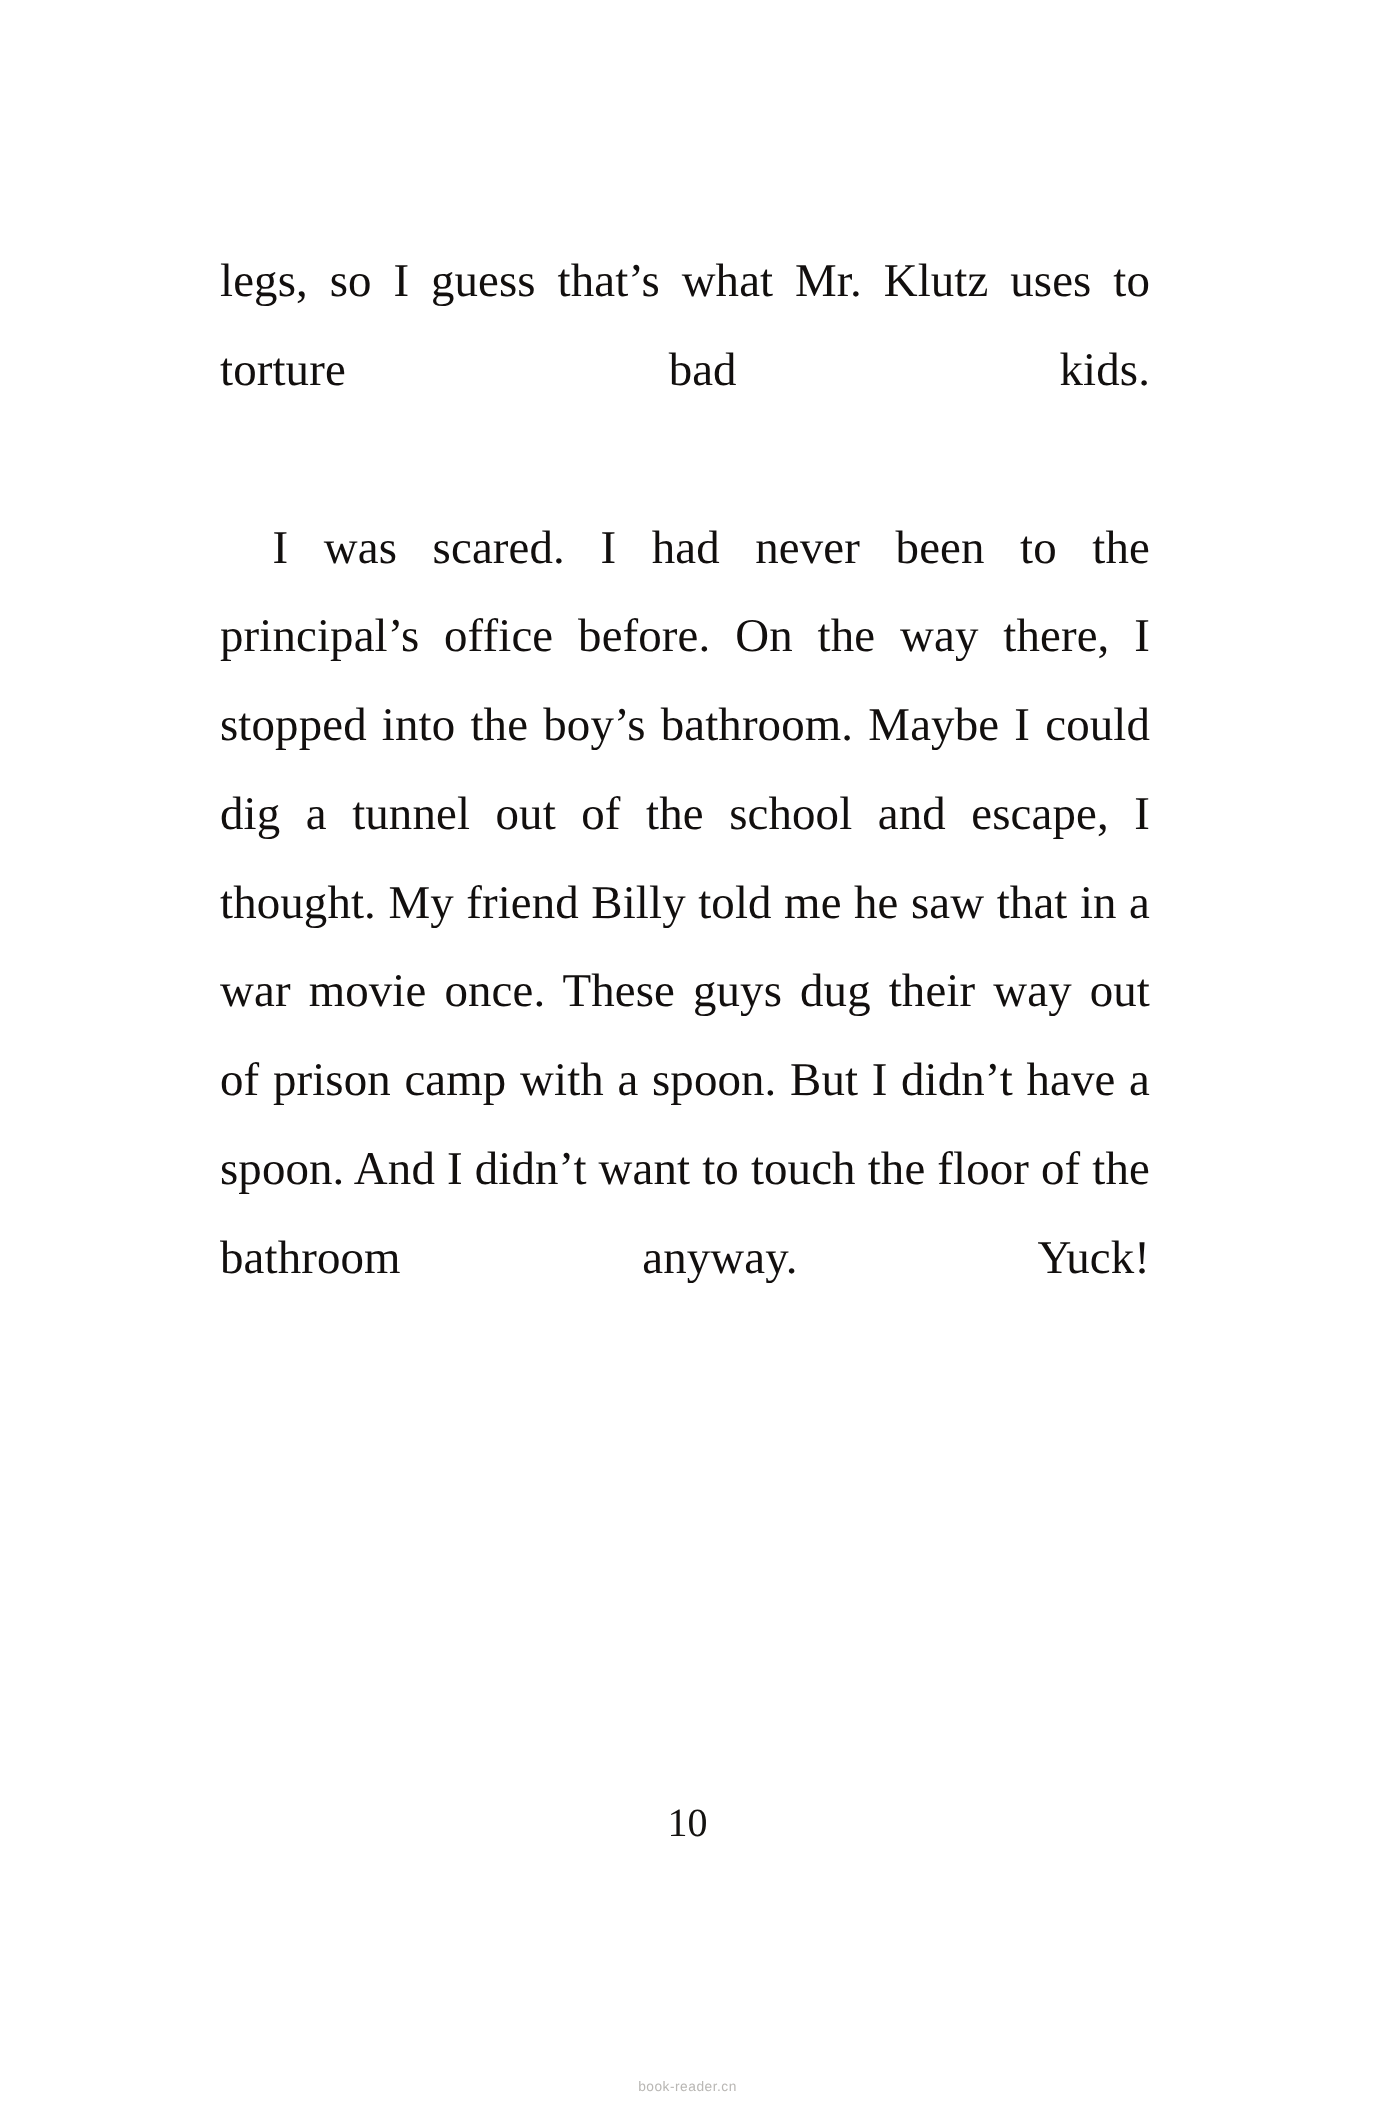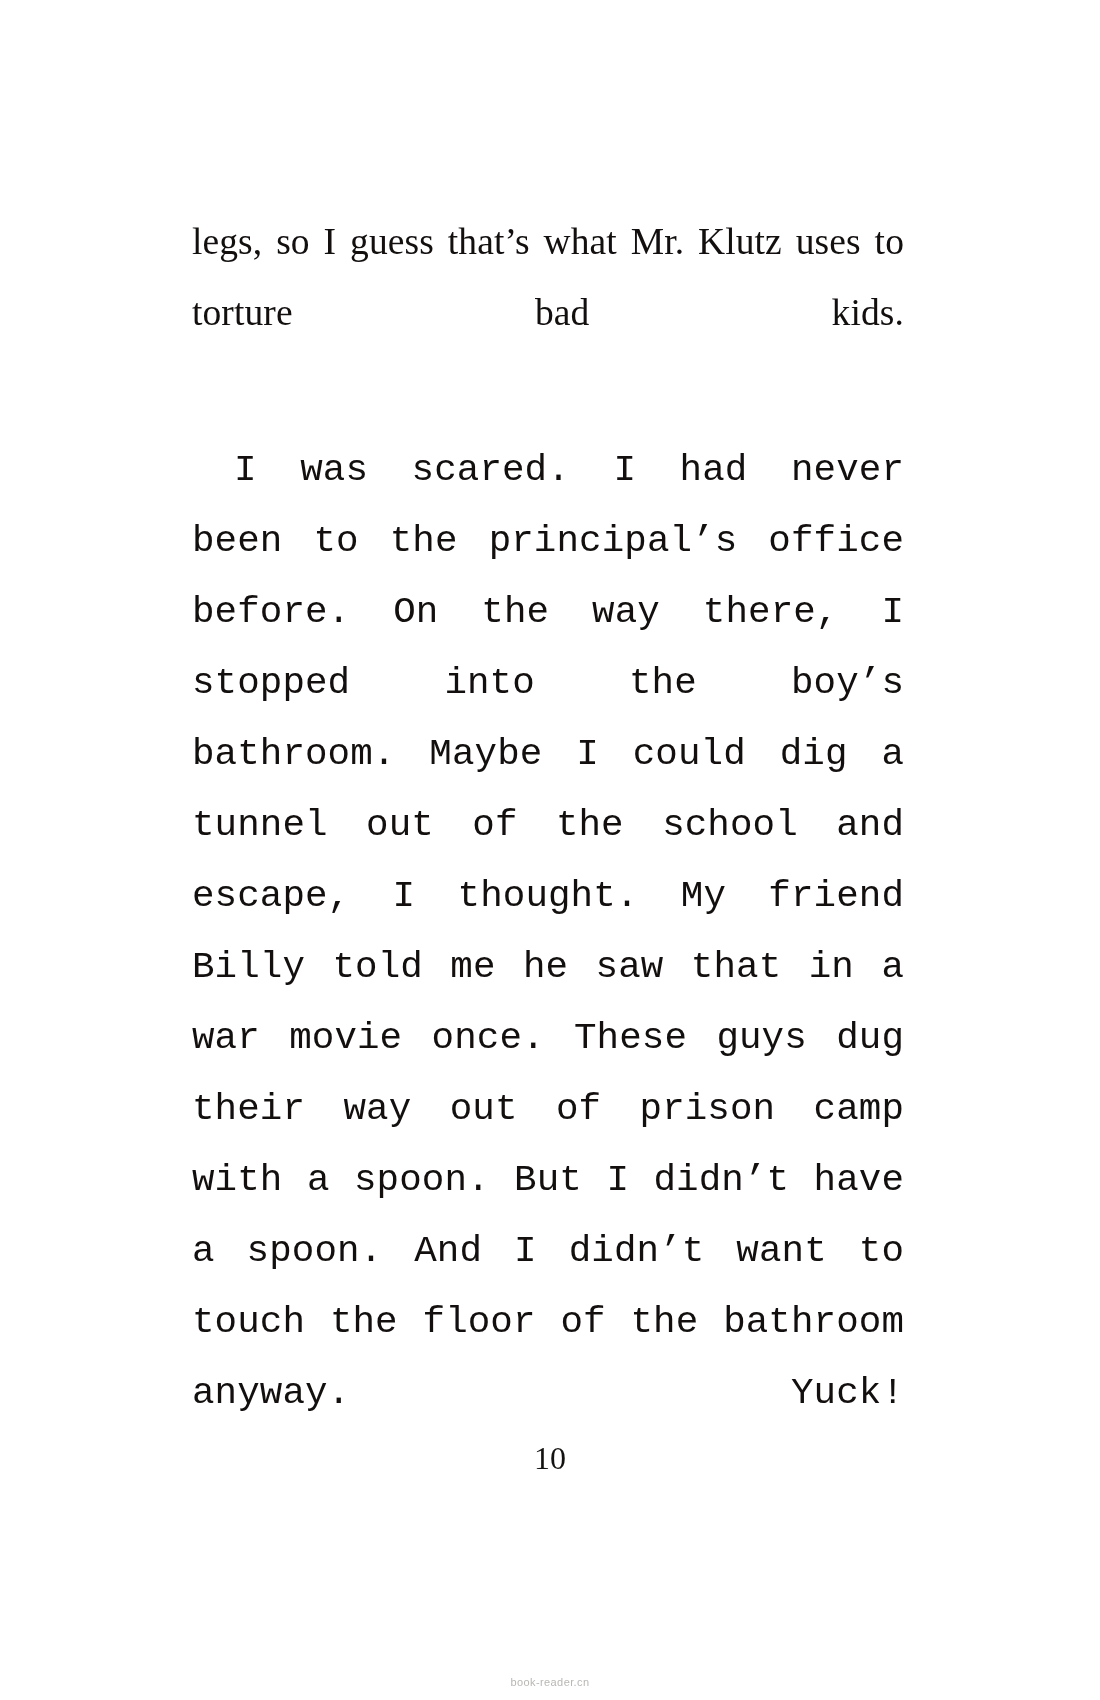--- a/index.html
+++ b/index.html
@@ -20,31 +20,30 @@
     height: 1700px;
     box-sizing: border-box;
   }
   .text-column {
     position: absolute;
     left: 176px;
     top: 190px;
     width: 744px;
   }
   .para {
-    margin: 16px;
+    margin: 0;
     font-size: 37.5px;
     line-height: 71px;
     text-align: justify;
     text-justify: inter-word;
     letter-spacing: 0.1px;
     color: #120f0e;
   }
   .para.indent {
     text-indent: 42px;
-    font-family: Liberation Mono, monospace;
   }
   
   .para::after {
     content: "";
     display: inline-block;
     width: 100%;
   }
   .page-number {
     position: absolute;
     left: 0;
@@ -52,21 +51,21 @@
     top: 1440px;
     text-align: center;
     font-size: 32px;
     color: #141210;
     font-family: "Liberation Serif", serif;
   }
   .watermark {
     position: absolute;
     left: 0;
     right: 0;
-    bottom: 12px;
+    bottom: 24px;
     text-align: center;
     font-size: 11px;
     color: #b9b7b4;
     font-family: "Liberation Sans", sans-serif;
     letter-spacing: 0.4px;
   }
 </style>
 </head>
 <body>
 

